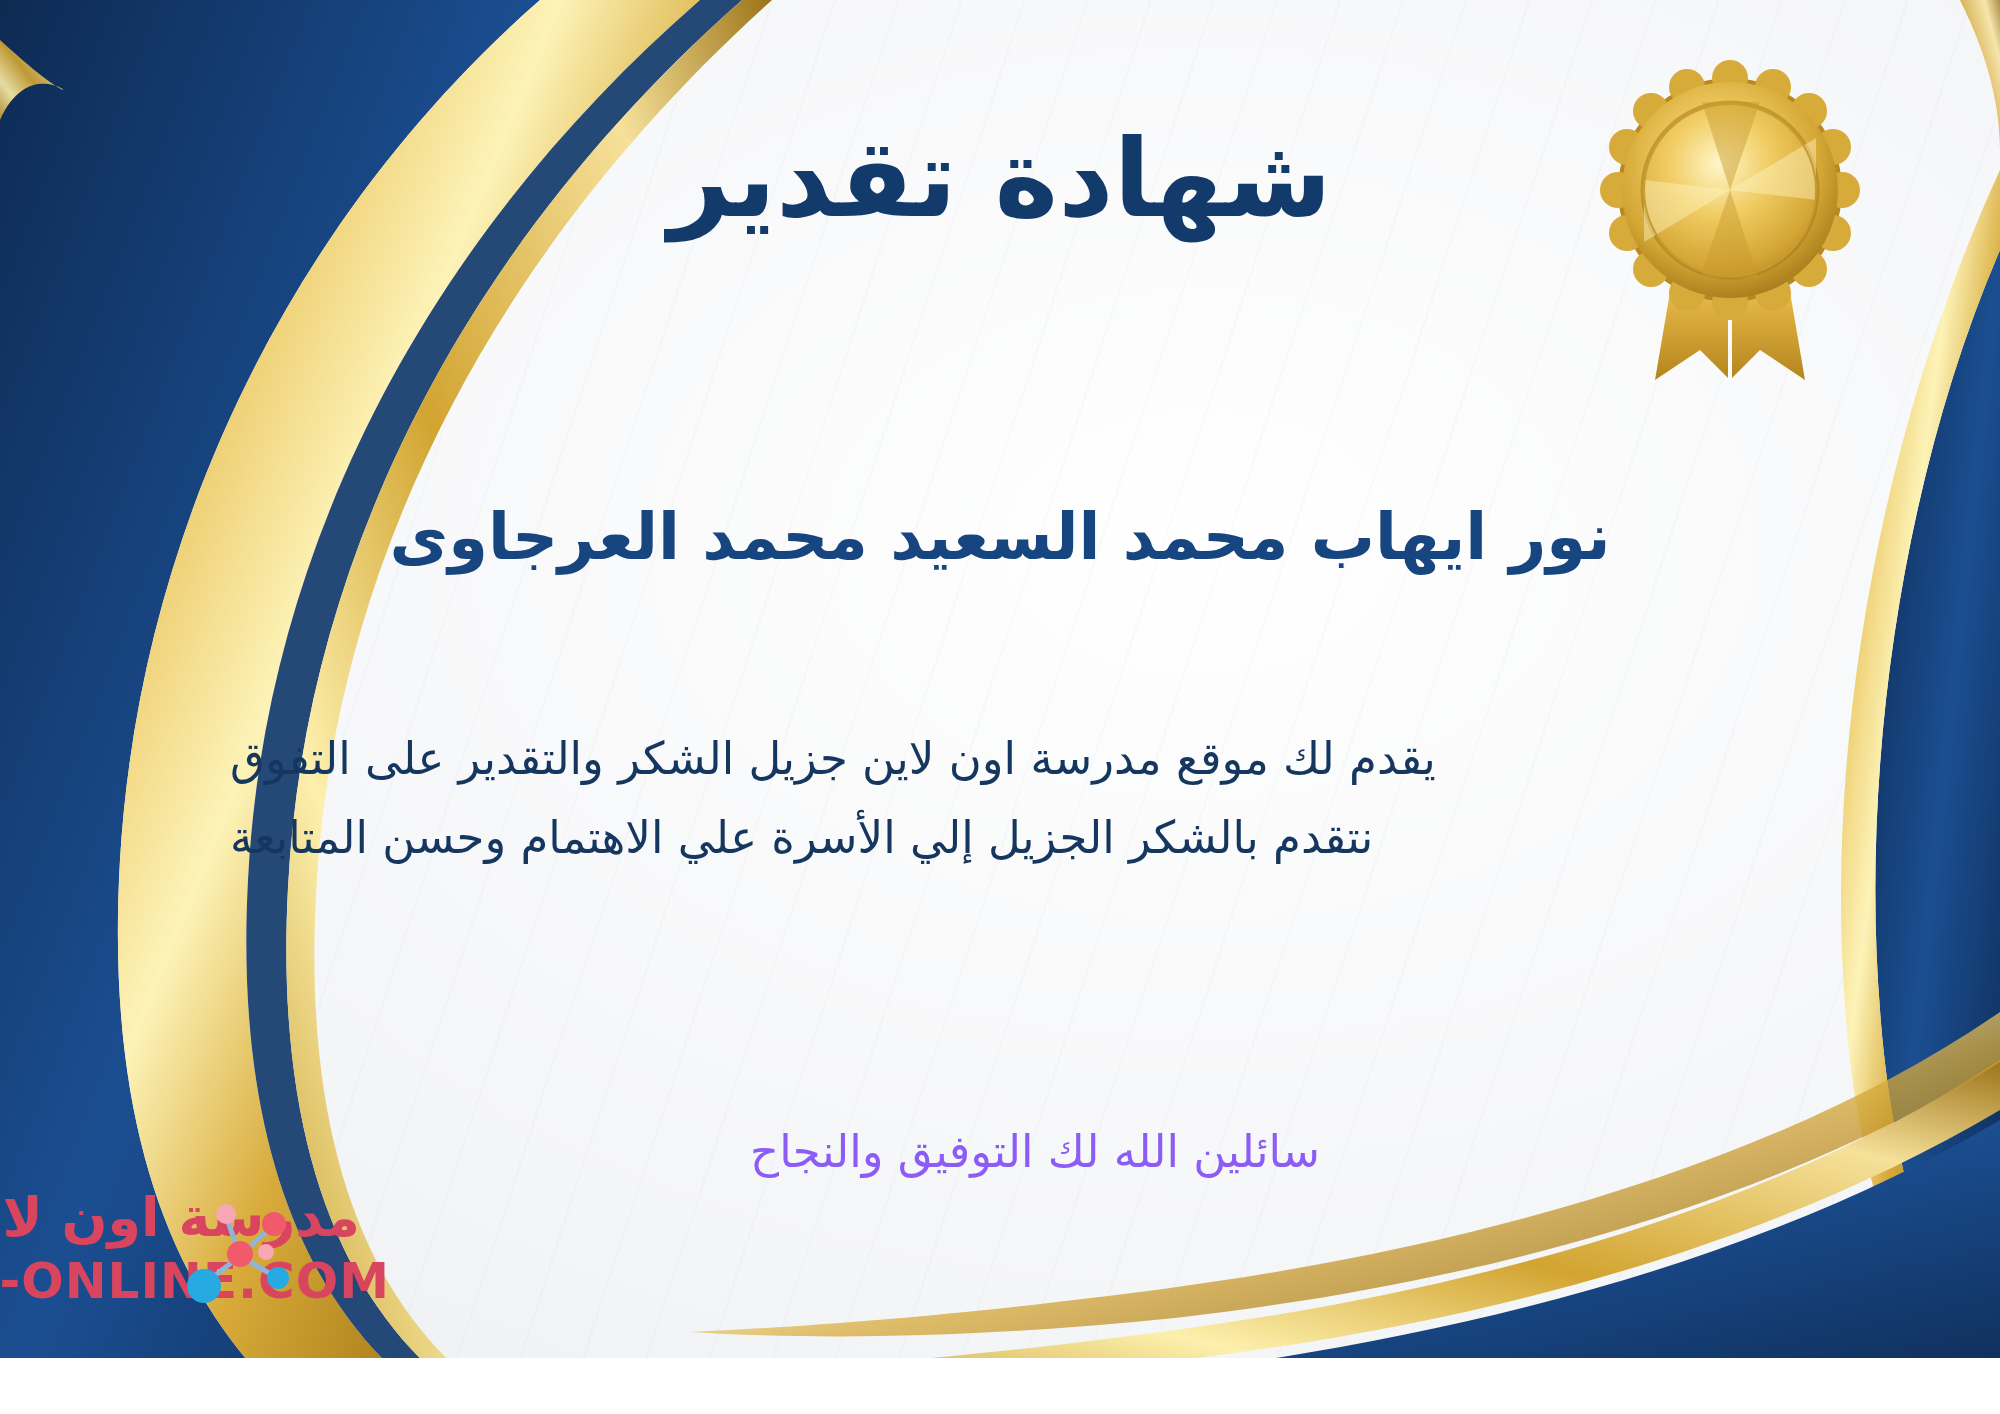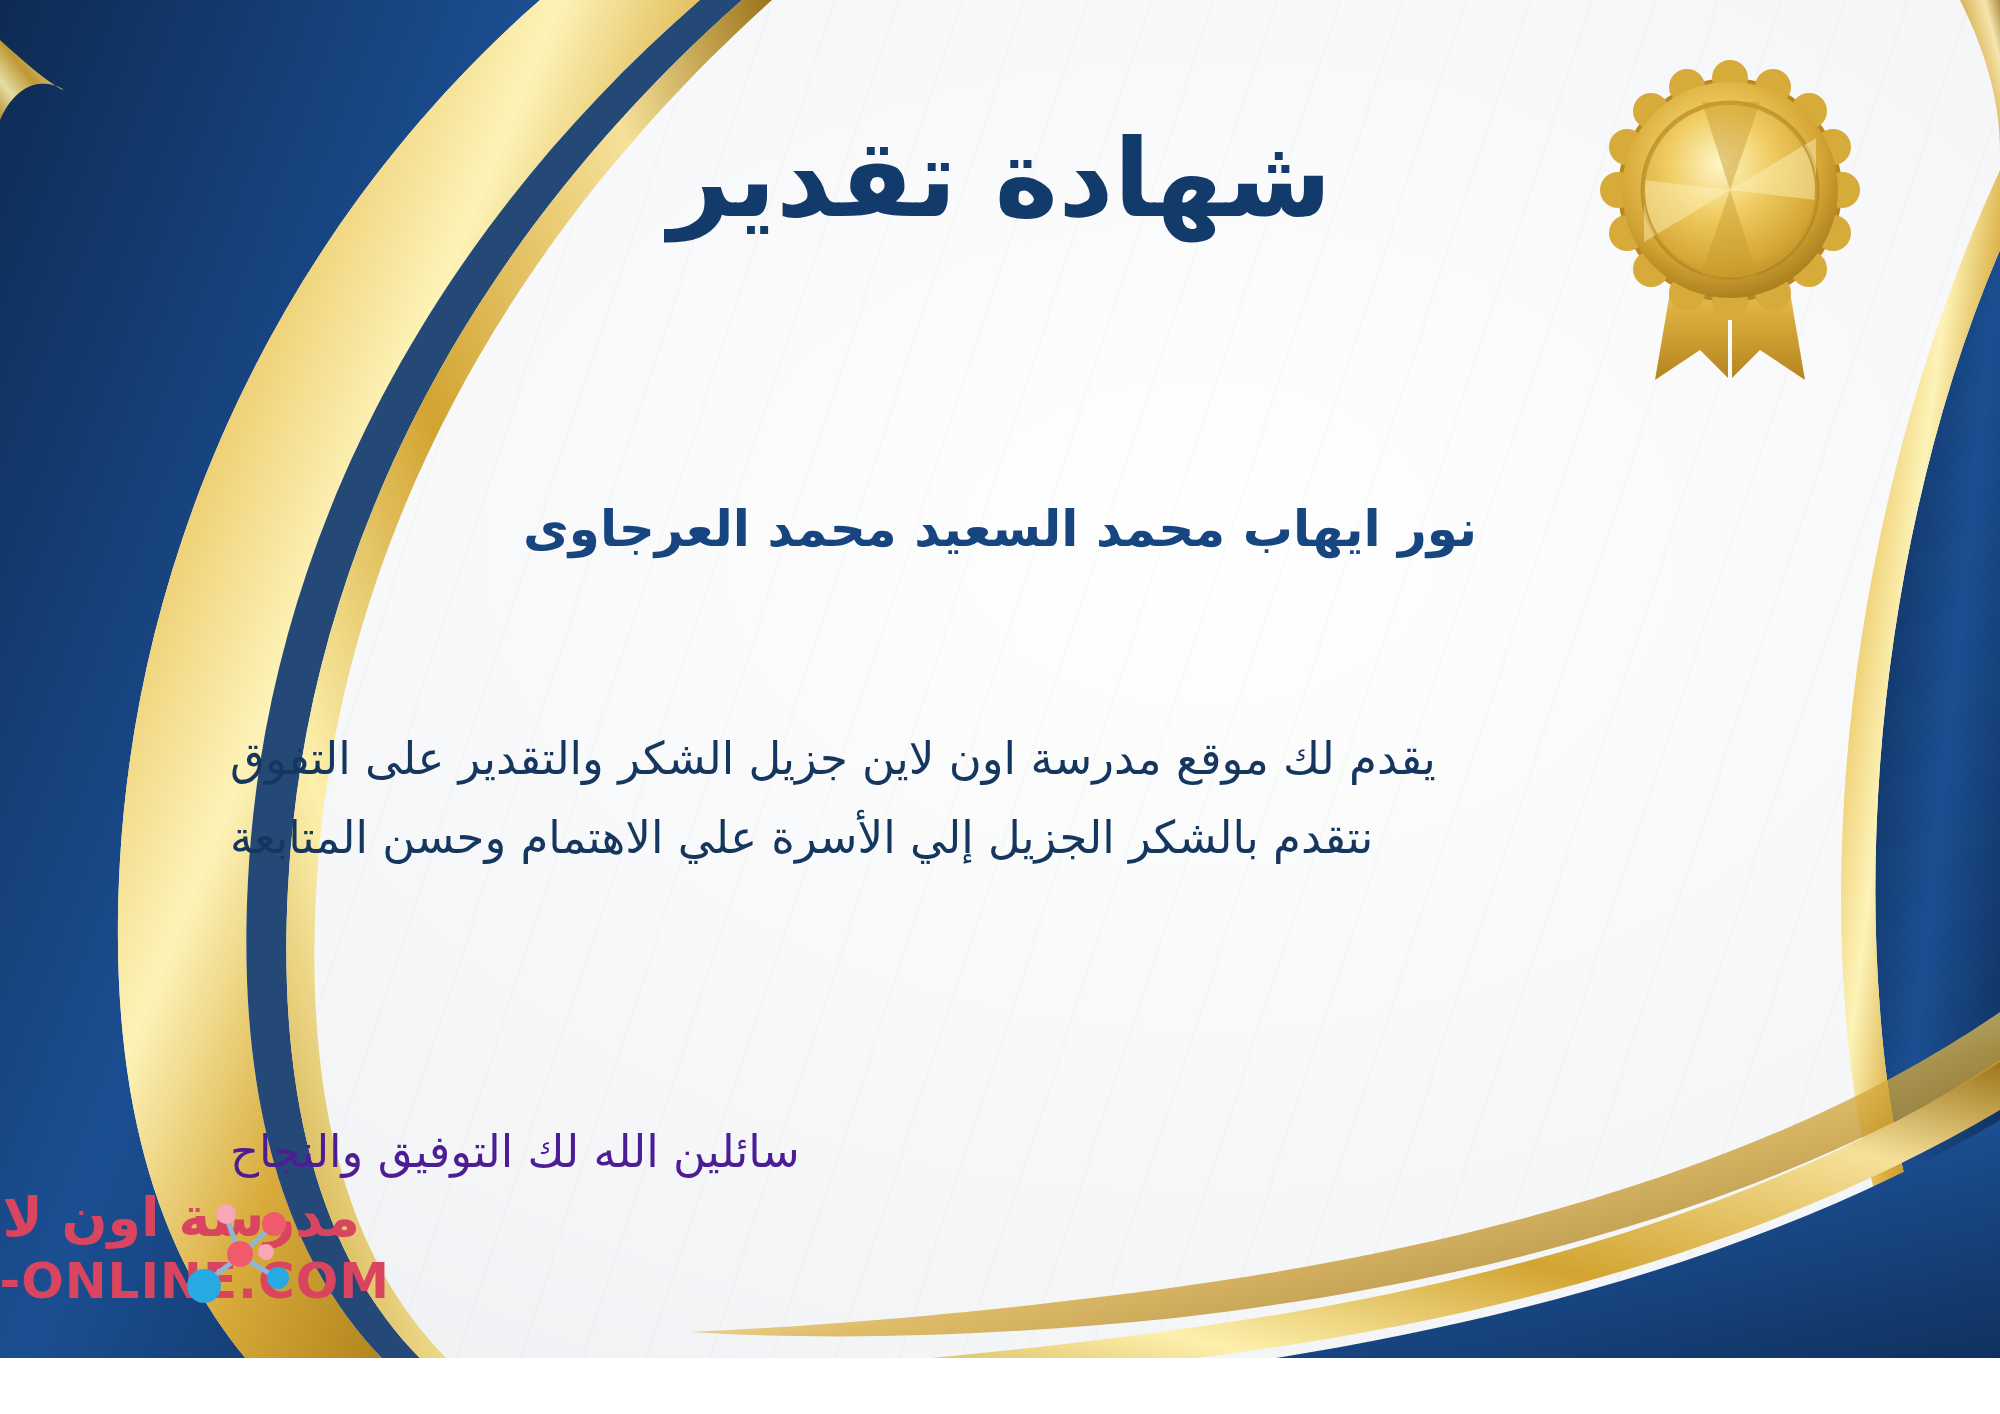--- a/index.html
+++ b/index.html
@@ -59,21 +59,21 @@
     line-height: 1.1;
     direction: rtl;
   }
 
   .student-name {
     position: absolute;
     top: 500px;
     left: 0;
     right: 0;
     text-align: center;
-    font-size: 50px;
+    font-size: 64px;
     font-weight: 700;
     color: #16457f;
     direction: rtl;
     padding: 0 200px;
     box-sizing: border-box;
   }
 
   .body-text {
     position: absolute;
     top: 720px;
@@ -89,23 +89,23 @@
     font-weight: 700;
     letter-spacing: 2px;
   }
   .body-text .spacer-wide { display:inline-block; width: 80px; }
 
   .closing-text {
     position: absolute;
     top: 1125px;
     left: 230px;
     right: 160px;
-    text-align: left;
+    text-align: center;
     font-size: 45px;
-    color: #4c1d95;
+    color: #8b5cf6;
     direction: rtl;
   }
 
   
   .medal {
     position: absolute;
     top: 60px;
     left: 1600px;
     width: 260px;
     height: 330px;

